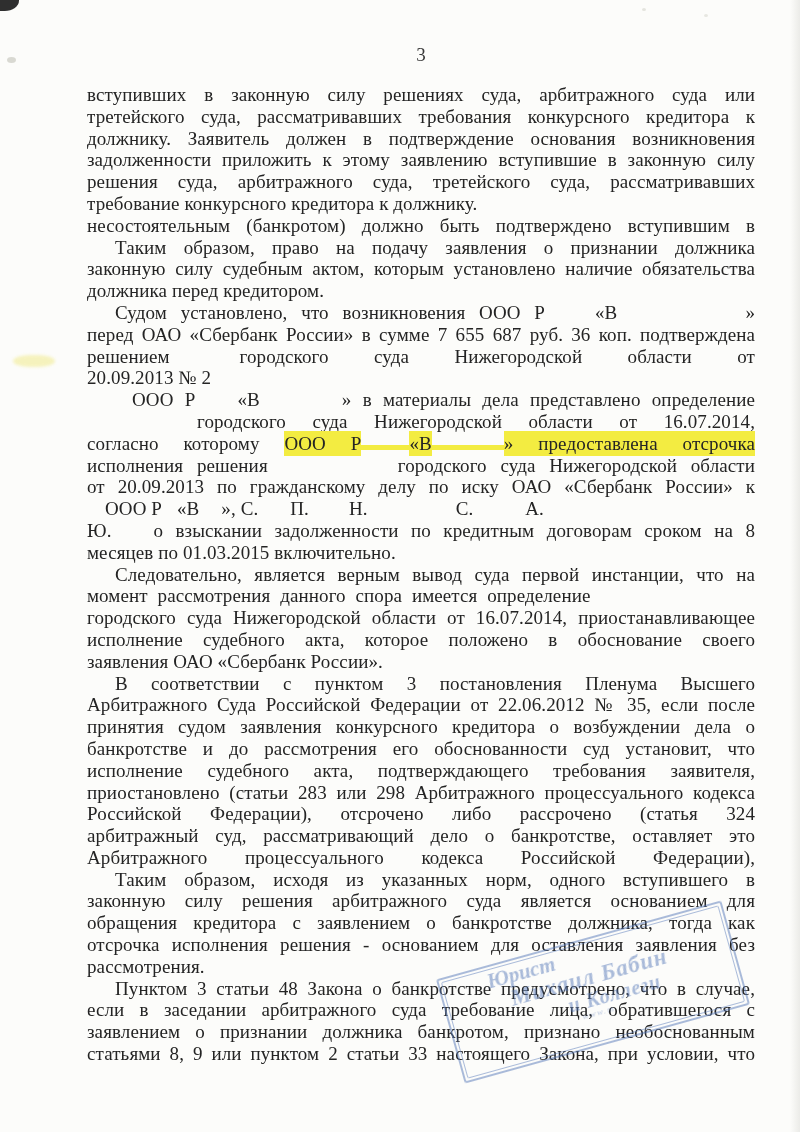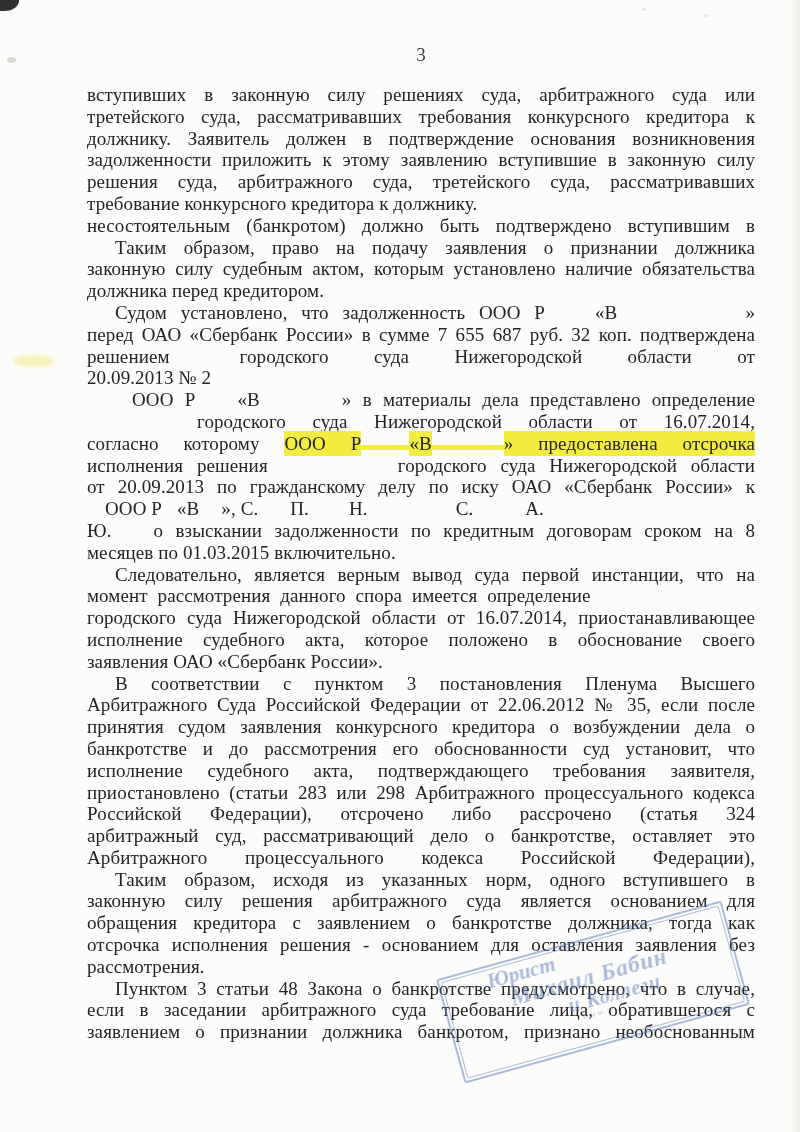--- a/index.html
+++ b/index.html
@@ -71,22 +71,22 @@
       <div class="line just"><span>вступивших в законную силу решениях суда, арбитражного суда или</span></div>
       <div class="line just"><span>третейского суда, рассматривавших требования конкурсного кредитора к</span></div>
       <div class="line just"><span>должнику. Заявитель должен в подтверждение основания возникновения</span></div>
       <div class="line just"><span>задолженности приложить к этому заявлению вступившие в законную силу</span></div>
       <div class="line just"><span>решения суда, арбитражного суда, третейского суда, рассматривавших</span></div>
       <div class="line"><span>требование конкурсного кредитора к должнику.</span></div>
       <div class="line just"><span>несостоятельным (банкротом) должно быть подтверждено вступившим в</span></div>
       <div class="line just"><span class="gap" style="width: 28px;"></span><span>Таким образом, право на подачу заявления о признании должника</span></div>
       <div class="line just"><span>законную силу судебным актом, которым установлено наличие обязательства</span></div>
       <div class="line"><span>должника перед кредитором.</span></div>
-      <div class="line just"><span class="gap" style="width: 28px;"></span><span>Судом установлено, что задолженность ООО Р</span><span class="gap" style="width: 50px;"></span><span>«В</span><span class="gap" style="width: 128px;"></span><span>»</span></div>
-      <div class="line just"><span>перед ОАО «Сбербанк России» в сумме 7 655 687 руб. 32 коп. подтверждена</span></div>
+      <div class="line just"><span class="gap" style="width: 28px;"></span><span>Судом установлено, что возникновения ООО Р</span><span class="gap" style="width: 50px;"></span><span>«В</span><span class="gap" style="width: 128px;"></span><span>»</span></div>
+      <div class="line just"><span>перед ОАО «Сбербанк России» в сумме 7 655 687 руб. 36 коп. подтверждена</span></div>
       <div class="line just"><span>решением</span><span class="gap" style="width: 70px;"></span><span>городского суда Нижегородской области от</span></div>
       <div class="line"><span>20.09.2013 № 2</span></div>
       <div class="line just"><span class="gap" style="width: 45px;"></span><span>ООО Р</span><span class="gap" style="width: 42px;"></span><span>«В</span><span class="gap" style="width: 82px;"></span><span>» в материалы дела представлено определение</span></div>
       <div class="line just"><span class="gap" style="width: 110px;"></span><span>городского суда Нижегородской области от 16.07.2014,</span></div>
       <div class="line just"><span>согласно которому </span><span class="hl" style="background-color: rgb(243, 236, 65);">ООО Р</span><span class="gap hl" style="width: 48px; background-color: rgb(243, 236, 65);"></span><span class="hl" style="background-color: rgb(243, 236, 65);">«В</span><span class="gap hl" style="width: 72px; background-color: rgb(243, 236, 65);"></span><span class="hl" style="background-color: rgb(243, 236, 65);">» предоставлена отсрочка</span></div>
       <div class="line just"><span>исполнения решения</span><span class="gap" style="width: 130px;"></span><span>городского суда Нижегородской области</span></div>
       <div class="line just"><span>от 20.09.2013 по гражданскому делу по иску ОАО «Сбербанк России» к</span></div>
       <div class="line"><span class="gap" style="width: 18px;"></span><span>ООО Р</span><span class="gap" style="width: 15px;"></span><span>«В</span><span class="gap" style="width: 22px;"></span><span>», С.</span><span class="gap" style="width: 32px;"></span><span>П.</span><span class="gap" style="width: 40px;"></span><span>Н.</span><span class="gap" style="width: 88px;"></span><span>С.</span><span class="gap" style="width: 52px;"></span><span>А.</span></div>
       <div class="line just"><span>Ю.</span><span class="gap" style="width: 42px;"></span><span>о взыскании задолженности по кредитным договорам сроком на 8</span></div>
       <div class="line"><span>месяцев по 01.03.2015 включительно.</span></div>
@@ -105,20 +105,21 @@
       <div class="line just"><span>арбитражный суд, рассматривающий дело о банкротстве, оставляет это</span></div>
       <div class="line just"><span>Арбитражного процессуального кодекса Российской Федерации),</span></div>
       <div class="line just"><span class="gap" style="width: 28px;"></span><span>Таким образом, исходя из указанных норм, одного вступившего в</span></div>
       <div class="line just"><span>законную силу решения арбитражного суда является основанием для</span></div>
       <div class="line just"><span>обращения кредитора с заявлением о банкротстве должника, тогда как</span></div>
       <div class="line just"><span>отсрочка исполнения решения - основанием для оставления заявления без</span></div>
       <div class="line"><span>рассмотрения.</span></div>
       <div class="line just"><span class="gap" style="width: 28px;"></span><span>Пунктом 3 статьи 48 Закона о банкротстве предусмотрено, что в случае,</span></div>
       <div class="line just"><span>если в заседании арбитражного суда требование лица, обратившегося с</span></div>
       <div class="line just"><span>заявлением о признании должника банкротом, признано необоснованным</span></div>
+      <div class="line just"><span>статьями 8, 9 или пунктом 2 статьи 33 настоящего Закона, при условии, что</span></div>
     </div>
 
   <div class="margin-mark" style="background: rgb(244, 240, 174);"></div>
   <div class="corner-mark"></div>
   <div class="speck s1"></div>
   <div class="speck s2"></div>
   <div class="speck s3"></div>
 
   <div class="stamp" style="border-color: rgb(88, 122, 185);">
     <div class="stamp-in" style="border-color: rgb(88, 122, 185);"></div>

